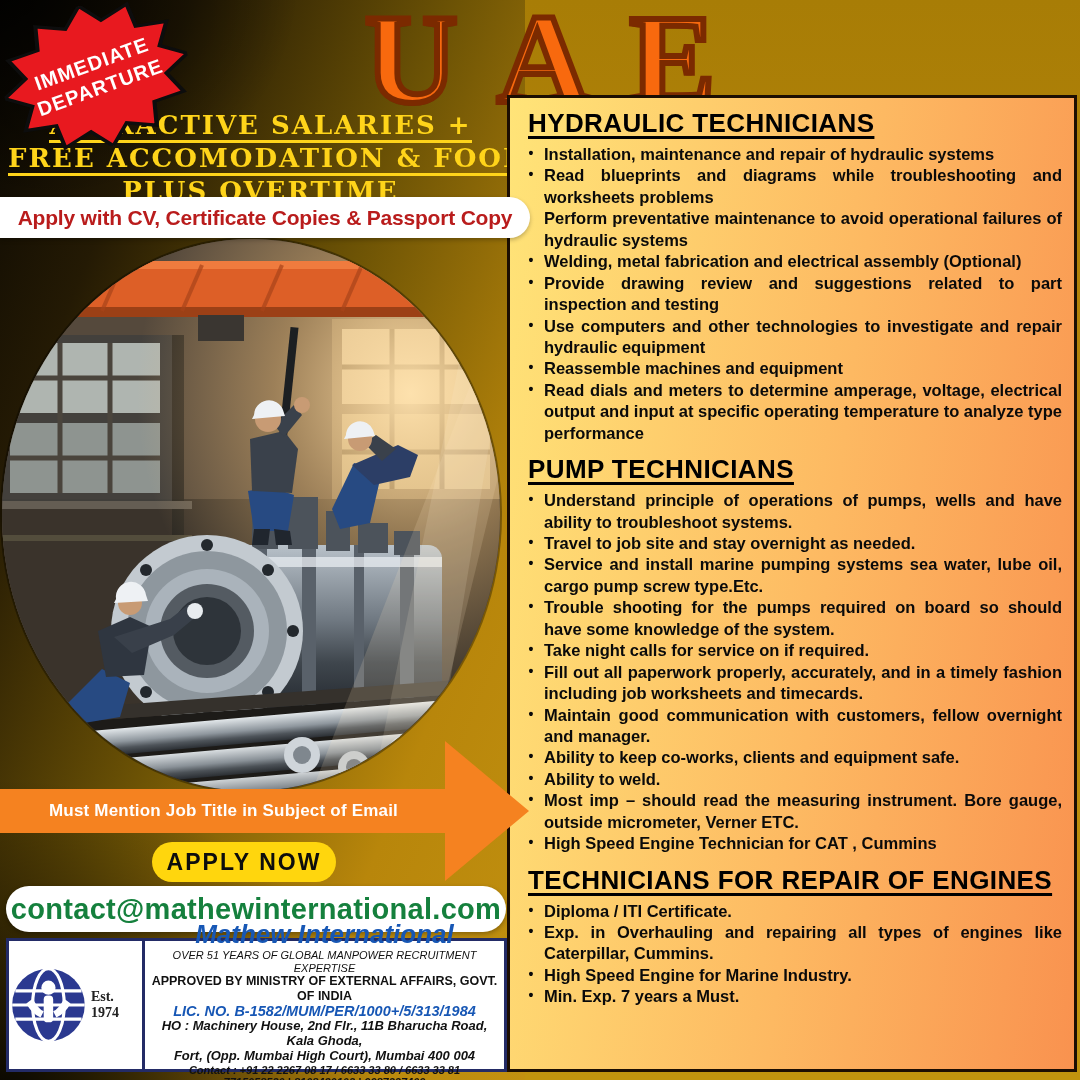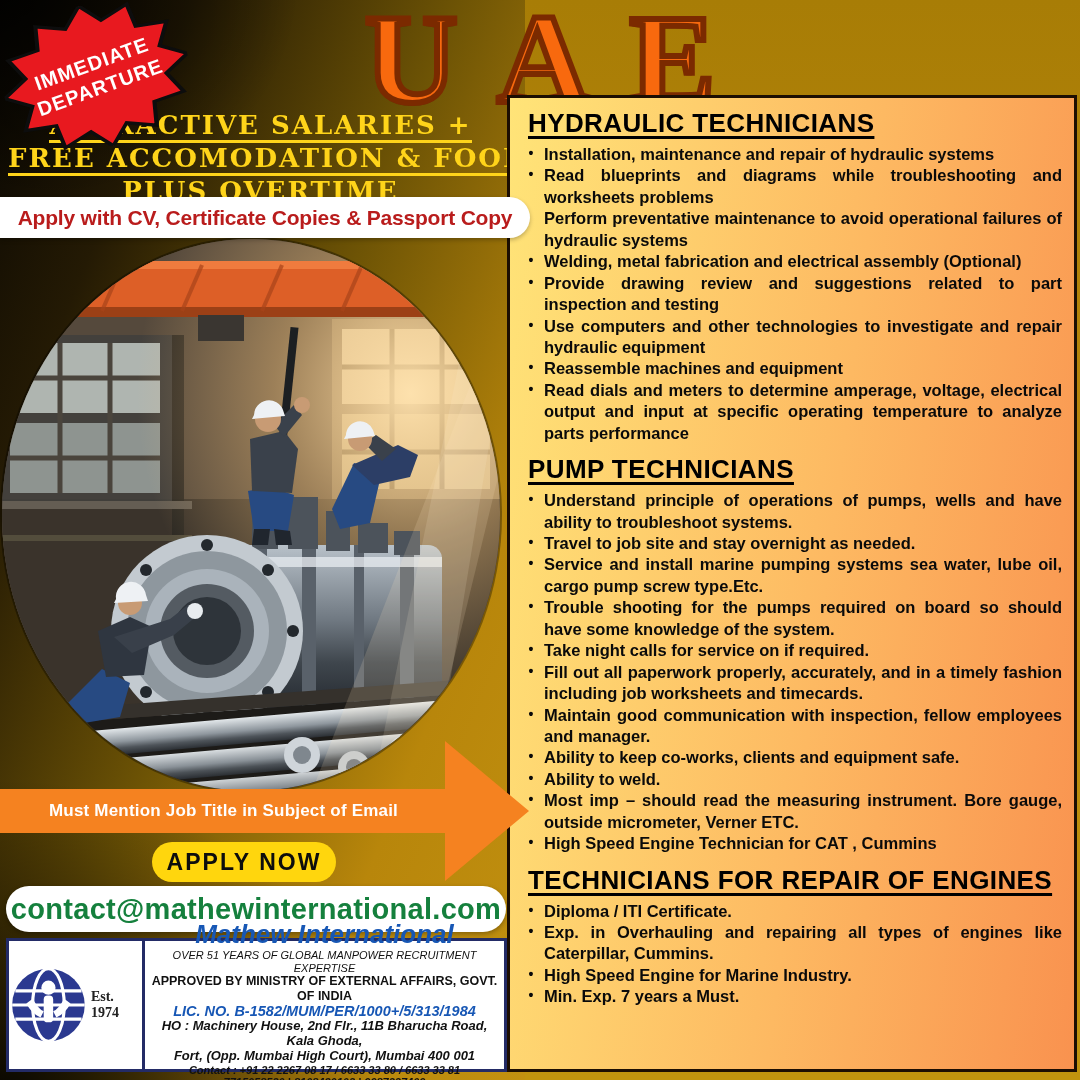--- a/index.html
+++ b/index.html
@@ -325,21 +325,21 @@
         <path d="M70,42 q-8,14 -14,16 l4,8 q12,-6 18,-18 z" fill="#ffffff"></path>
       </svg>
       <div class="est">Est. 1974</div>
     </div>
     <div class="info-cell">
       <div class="brand">Mathew International</div>
       <div class="tag1">OVER 51 YEARS OF GLOBAL MANPOWER RECRUITMENT EXPERTISE</div>
       <div class="tag2">APPROVED BY MINISTRY OF EXTERNAL AFFAIRS, GOVT. OF INDIA</div>
       <div class="lic">LIC. NO. B-1582/MUM/PER/1000+/5/313/1984</div>
       <div class="addr">HO : Machinery House, 2nd Flr., 11B Bharucha Road, Kala Ghoda,</div>
-      <div class="addr">Fort, (Opp. Mumbai High Court), Mumbai 400 001</div>
+      <div class="addr">Fort, (Opp. Mumbai High Court), Mumbai 400 004</div>
       <div class="spacer6"></div>
       <div class="phone">Contact  :  +91 22 2267 08 17 / 6633 33 80 / 6633 33 81</div>
       <div class="phone">7715058530 | 8108420103 | 9987337409</div>
     </div>
   </div>
 
   <div class="panel">
     <div class="sec-h first">HYDRAULIC TECHNICIANS</div>
     <ul class="blist">
       <li>
@@ -365,21 +365,21 @@
       <li>
           <span class="dot">•</span>
           <span class="btx">Use computers and other technologies to investigate and repair hydraulic equipment</span>
         </li>
       <li>
           <span class="dot">•</span>
           <span class="btx">Reassemble machines and equipment</span>
         </li>
       <li>
           <span class="dot">•</span>
-          <span class="btx">Read dials and meters to determine amperage, voltage, electrical output and input at specific operating temperature to analyze parts performance</span>
+          <span class="btx">Read dials and meters to determine amperage, voltage, electrical output and input at specific operating temperature to analyze type performance</span>
         </li>
     </ul>
 
     <div class="sec-h">PUMP TECHNICIANS</div>
     <ul class="blist">
       <li>
           <span class="dot">•</span>
           <span class="btx">Understand principle of operations of pumps, wells and have ability to troubleshoot systems.</span>
         </li>
       <li>
@@ -397,21 +397,21 @@
       <li>
           <span class="dot">•</span>
           <span class="btx">Take night calls for service on if required.</span>
         </li>
       <li>
           <span class="dot">•</span>
           <span class="btx">Fill out all paperwork properly, accurately, and in a timely fashion including job worksheets and timecards.</span>
         </li>
       <li>
           <span class="dot">•</span>
-          <span class="btx">Maintain good communication with inspection, fellow employees and manager.</span>
+          <span class="btx">Maintain good communication with customers, fellow overnight and manager.</span>
         </li>
       <li>
           <span class="dot">•</span>
           <span class="btx">Ability to keep co-works, clients and equipment safe.</span>
         </li>
       <li>
           <span class="dot">•</span>
           <span class="btx">Ability to weld.</span>
         </li>
       <li>

